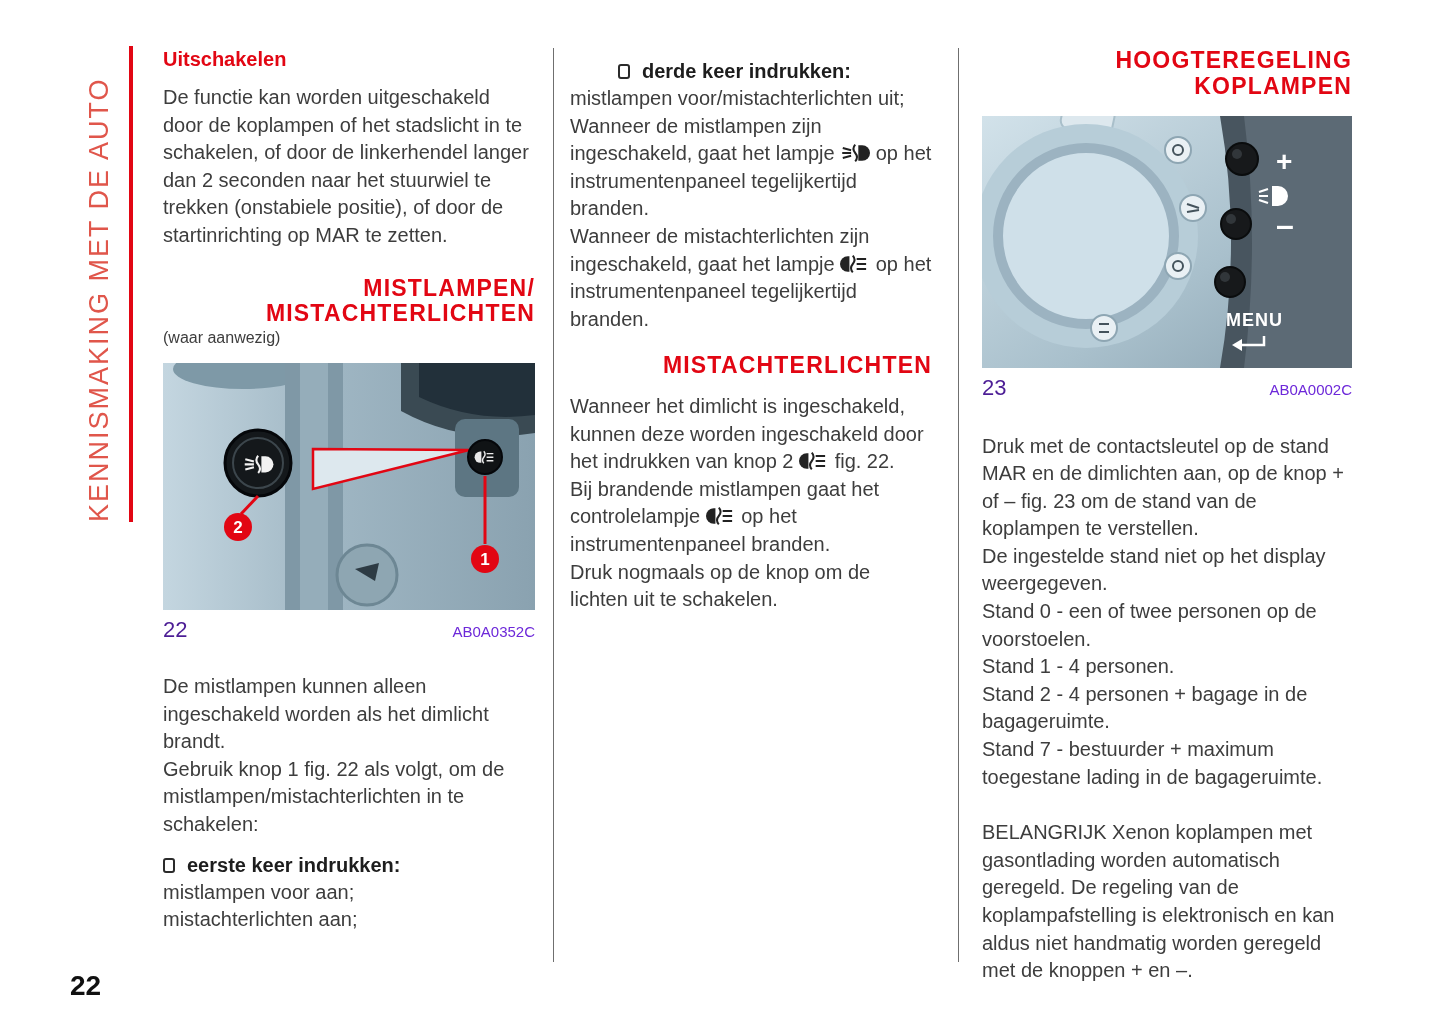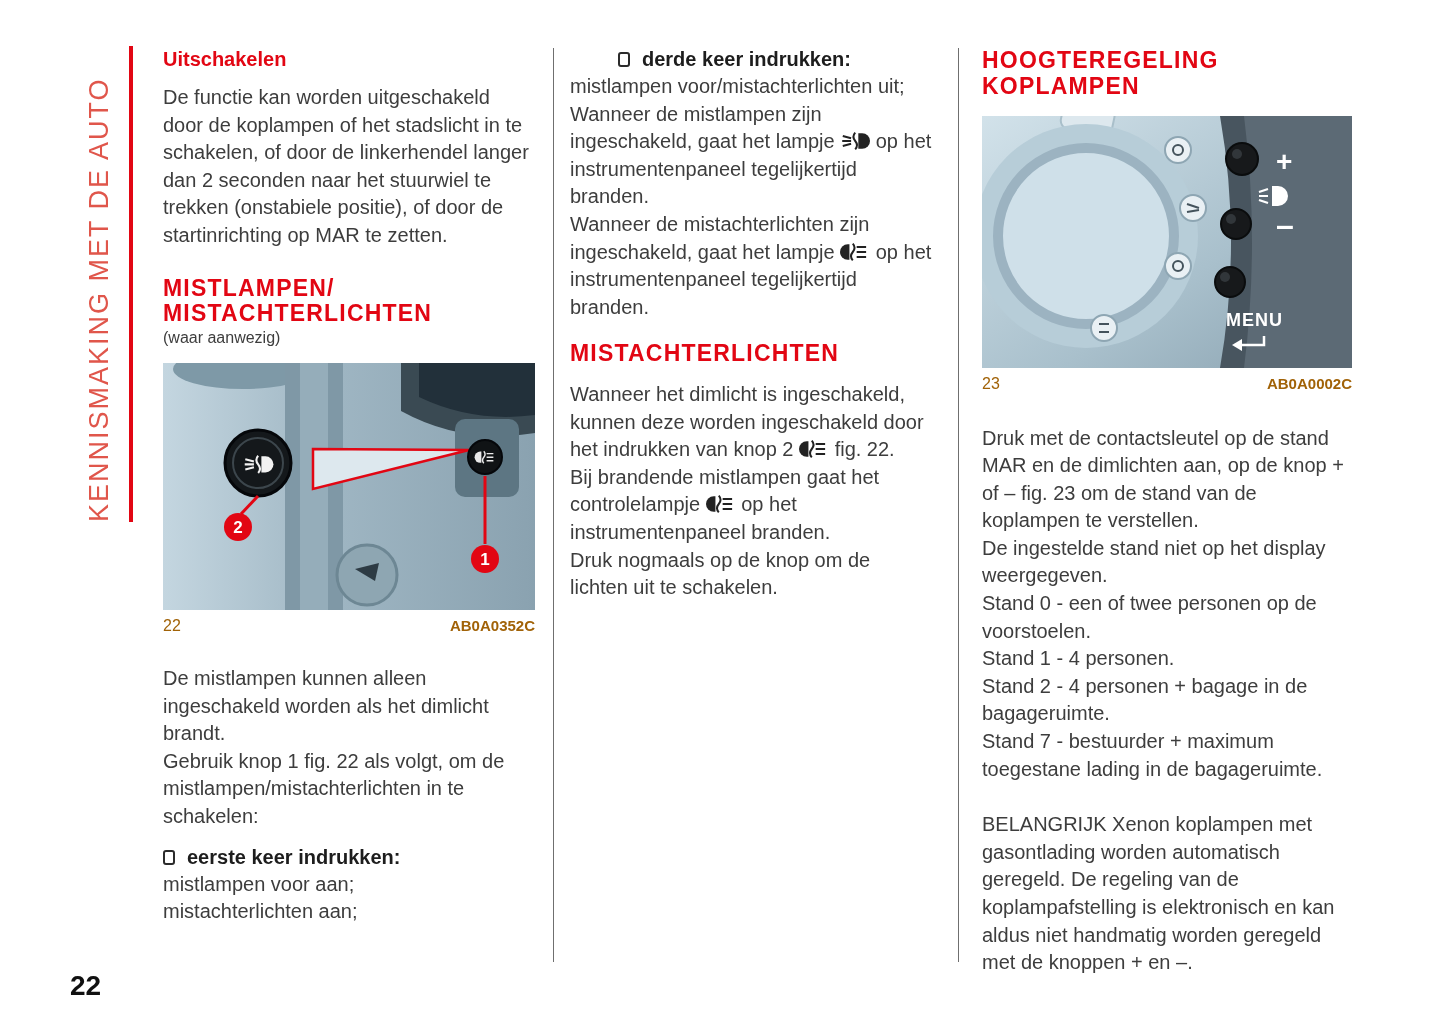--- a/index.html
+++ b/index.html
@@ -20,36 +20,36 @@
   .col1{ left:163px; width:372px; }
   .col2{ left:570px; width:362px; }
   .col3{ left:982px; width:370px; }
   .divider{ position:absolute; top:48px; width:1px; height:914px; background:#6f6f6f; }
   .divider1{ left:553px; } .divider2{ left:958px; }
 
   p.body{ font-size:20px; line-height:1.38; color:#3d3d3d; }
   .gap-after{ margin-bottom:26px; }
 
   h3.sub-heading{ color:#e20613; font-size:20px; font-weight:bold; margin:0 0 13px 0; }
-  h2.section-heading{ color:#e20613; font-size:23px; font-weight:bold; letter-spacing:1.2px; line-height:1.12; margin:0; }
+  h2.section-heading{ color:#e20613; font-size:23px; font-weight:bold; letter-spacing:1.2px; line-height:1.12; margin:0;text-align:right; }
   .section-heading span{ display:block; }
   .waar{ font-size:16px; color:#3d3d3d; margin:2px 0 16px 0; }
 
   
   figure{ margin:0; }
   .fig-img{ display:block; width:100%; height:auto; }
   .fig-caption{ display:flex; justify-content:space-between; align-items:baseline; margin-top:7px; }
-  .fig-number{ font-size:16px; color:#a16207; }
-  .fig-code{ font-size:15px; font-weight:bold; color:#a16207; }
+  .fig-number{ font-size:22px; color:#4c1d95; }
+  .fig-code{ font-size:15px; font-weight:normal; color:#6d28d9; }
   .fig22-wrap{ margin-top:2px; margin-bottom:30px; }
   .fig23-wrap{ margin-top:16px; margin-bottom:32px; }
 
   
   .bullet-head{ display:flex; align-items:center; gap:12px; margin:15px 0 2px 0; }
-  .bullet-head.first{ margin-top:0;padding-left:48px; }
+  .bullet-head.first{ margin-top:12px;padding-left:48px; }
   .marker{ flex:0 0 auto; width:12px; height:15px; border:2px solid #2b2b2b; border-radius:3px; }
   .bullet-label{ font-size:20px; font-weight:bold; color:#1d1d1d; }
 
   .fog-icon{ width:30px; height:20px; vertical-align:-3px; color:#222; display:inline-block; }
 
   .page-num{ position:absolute; left:70px; top:970px; font-size:28px; font-weight:bold; color:#101010; }
 </style>
 </head>
 <body>
 

